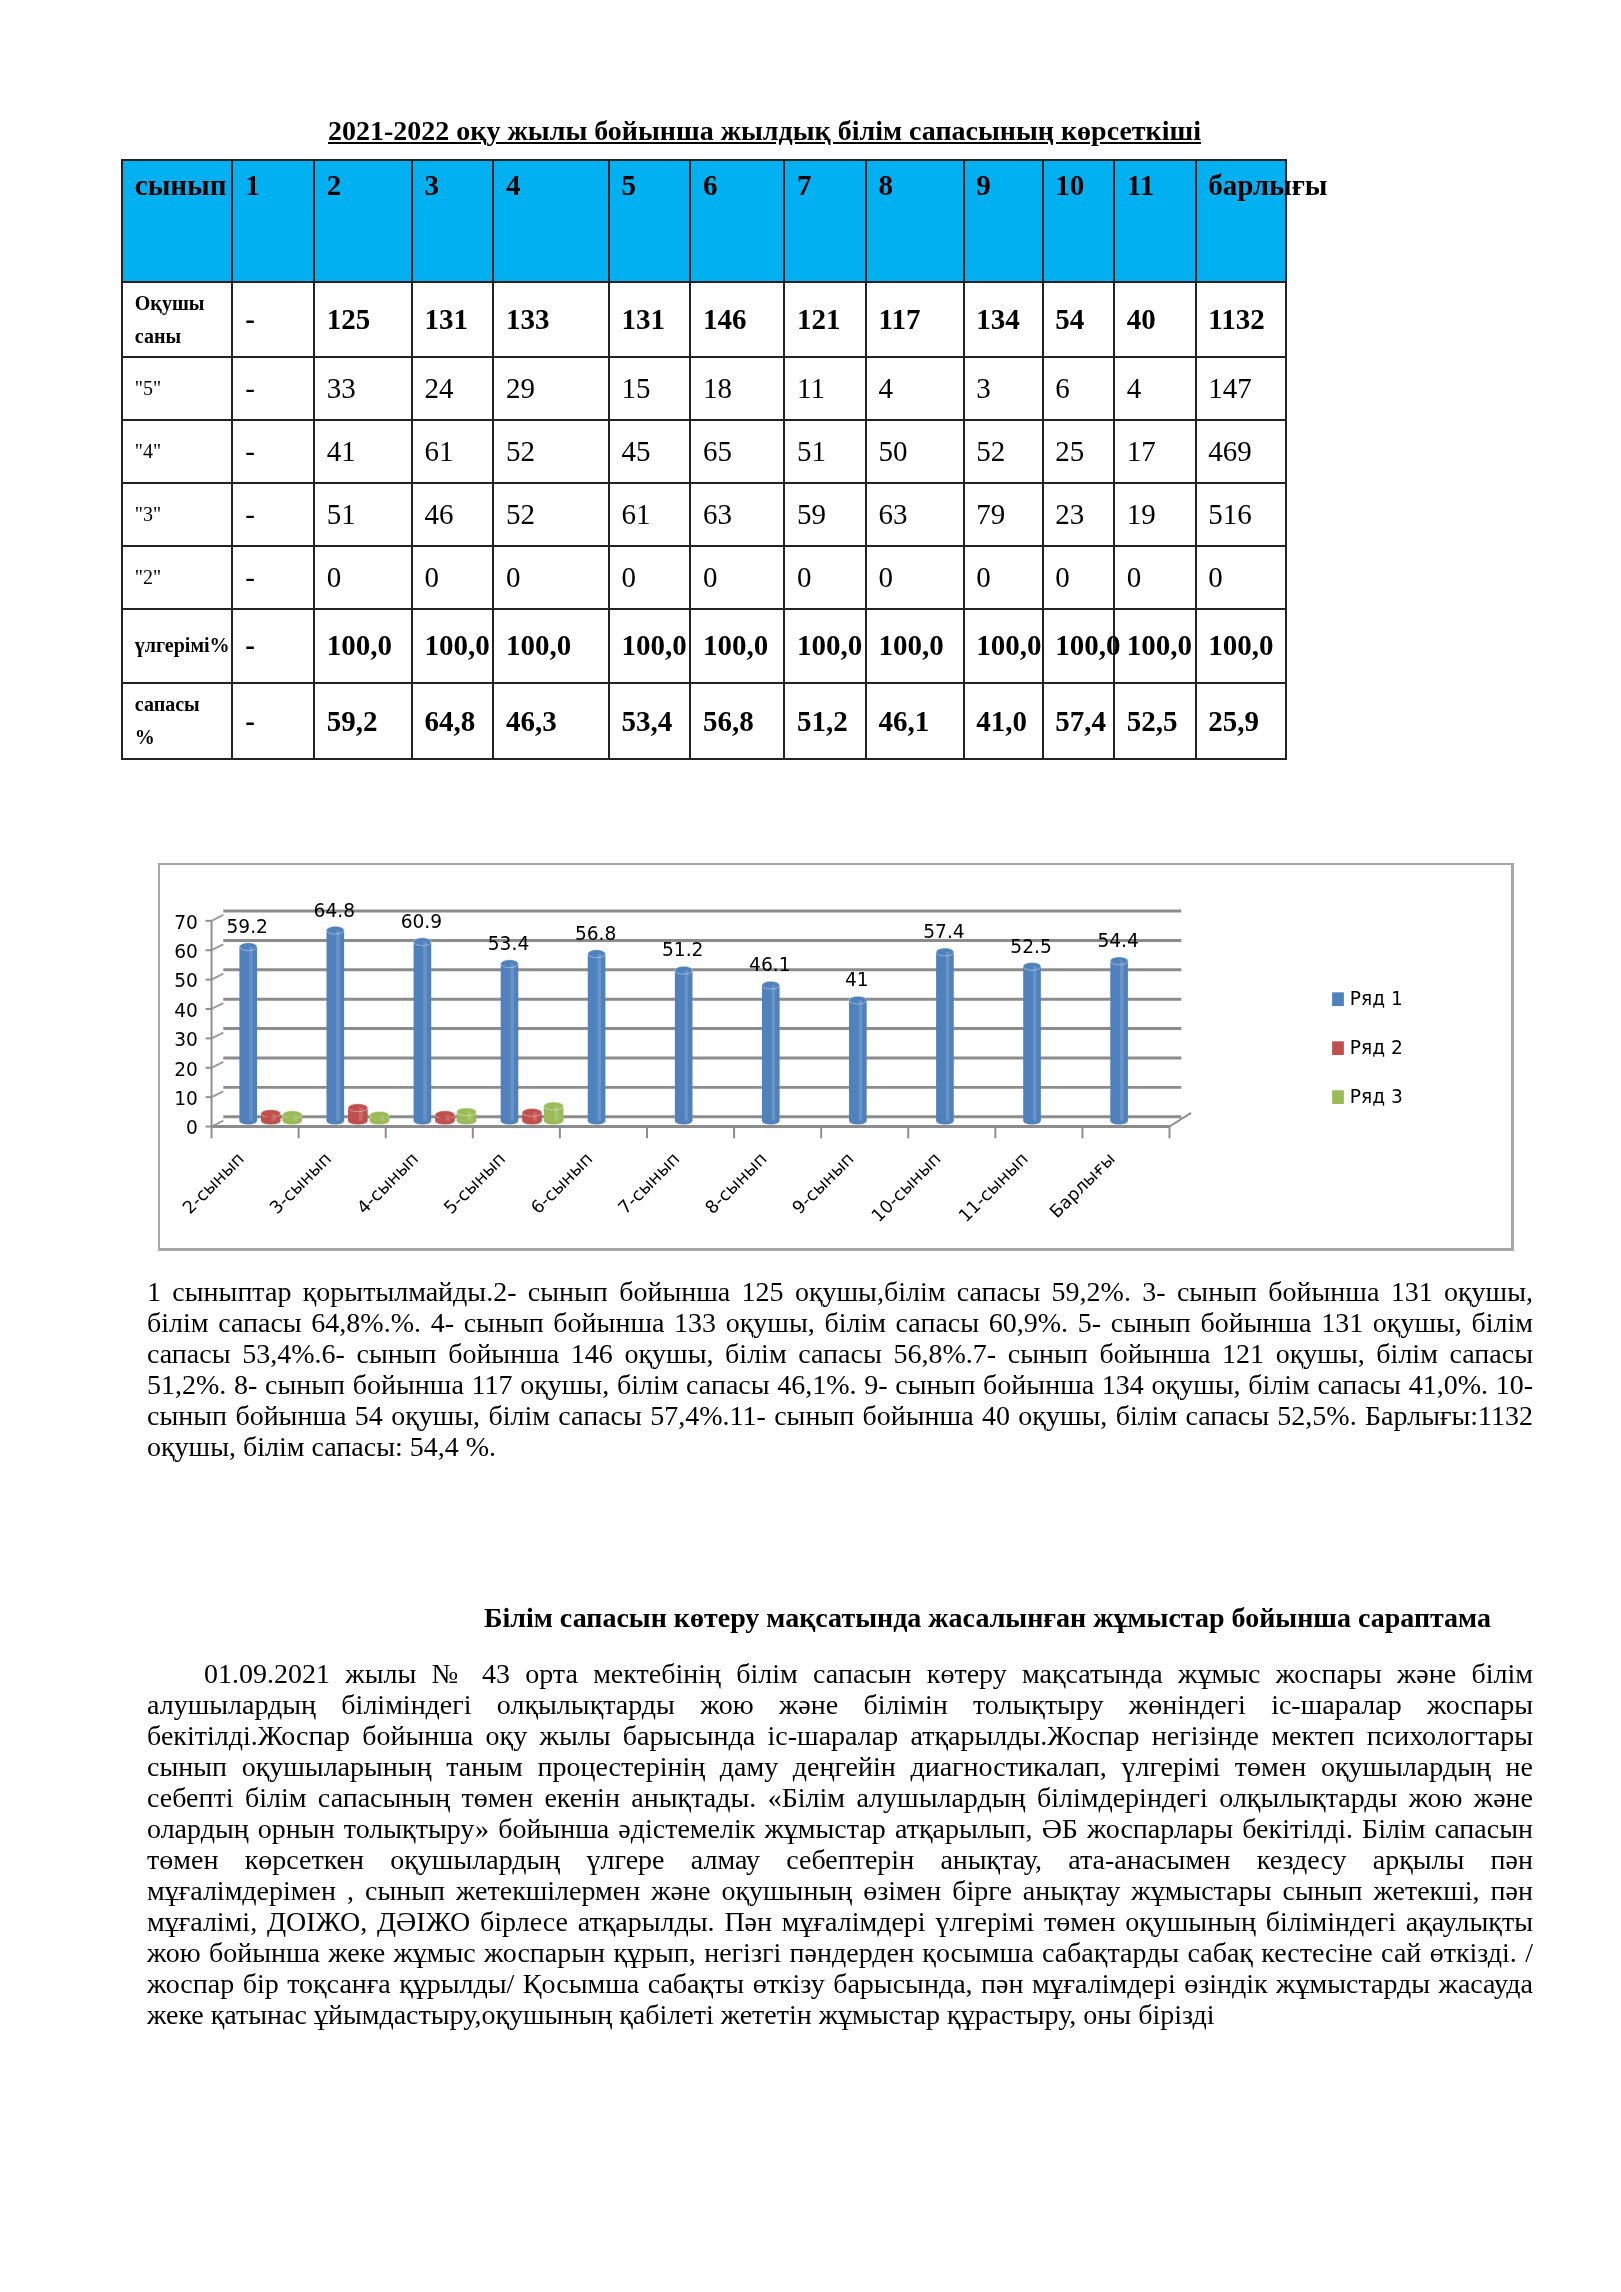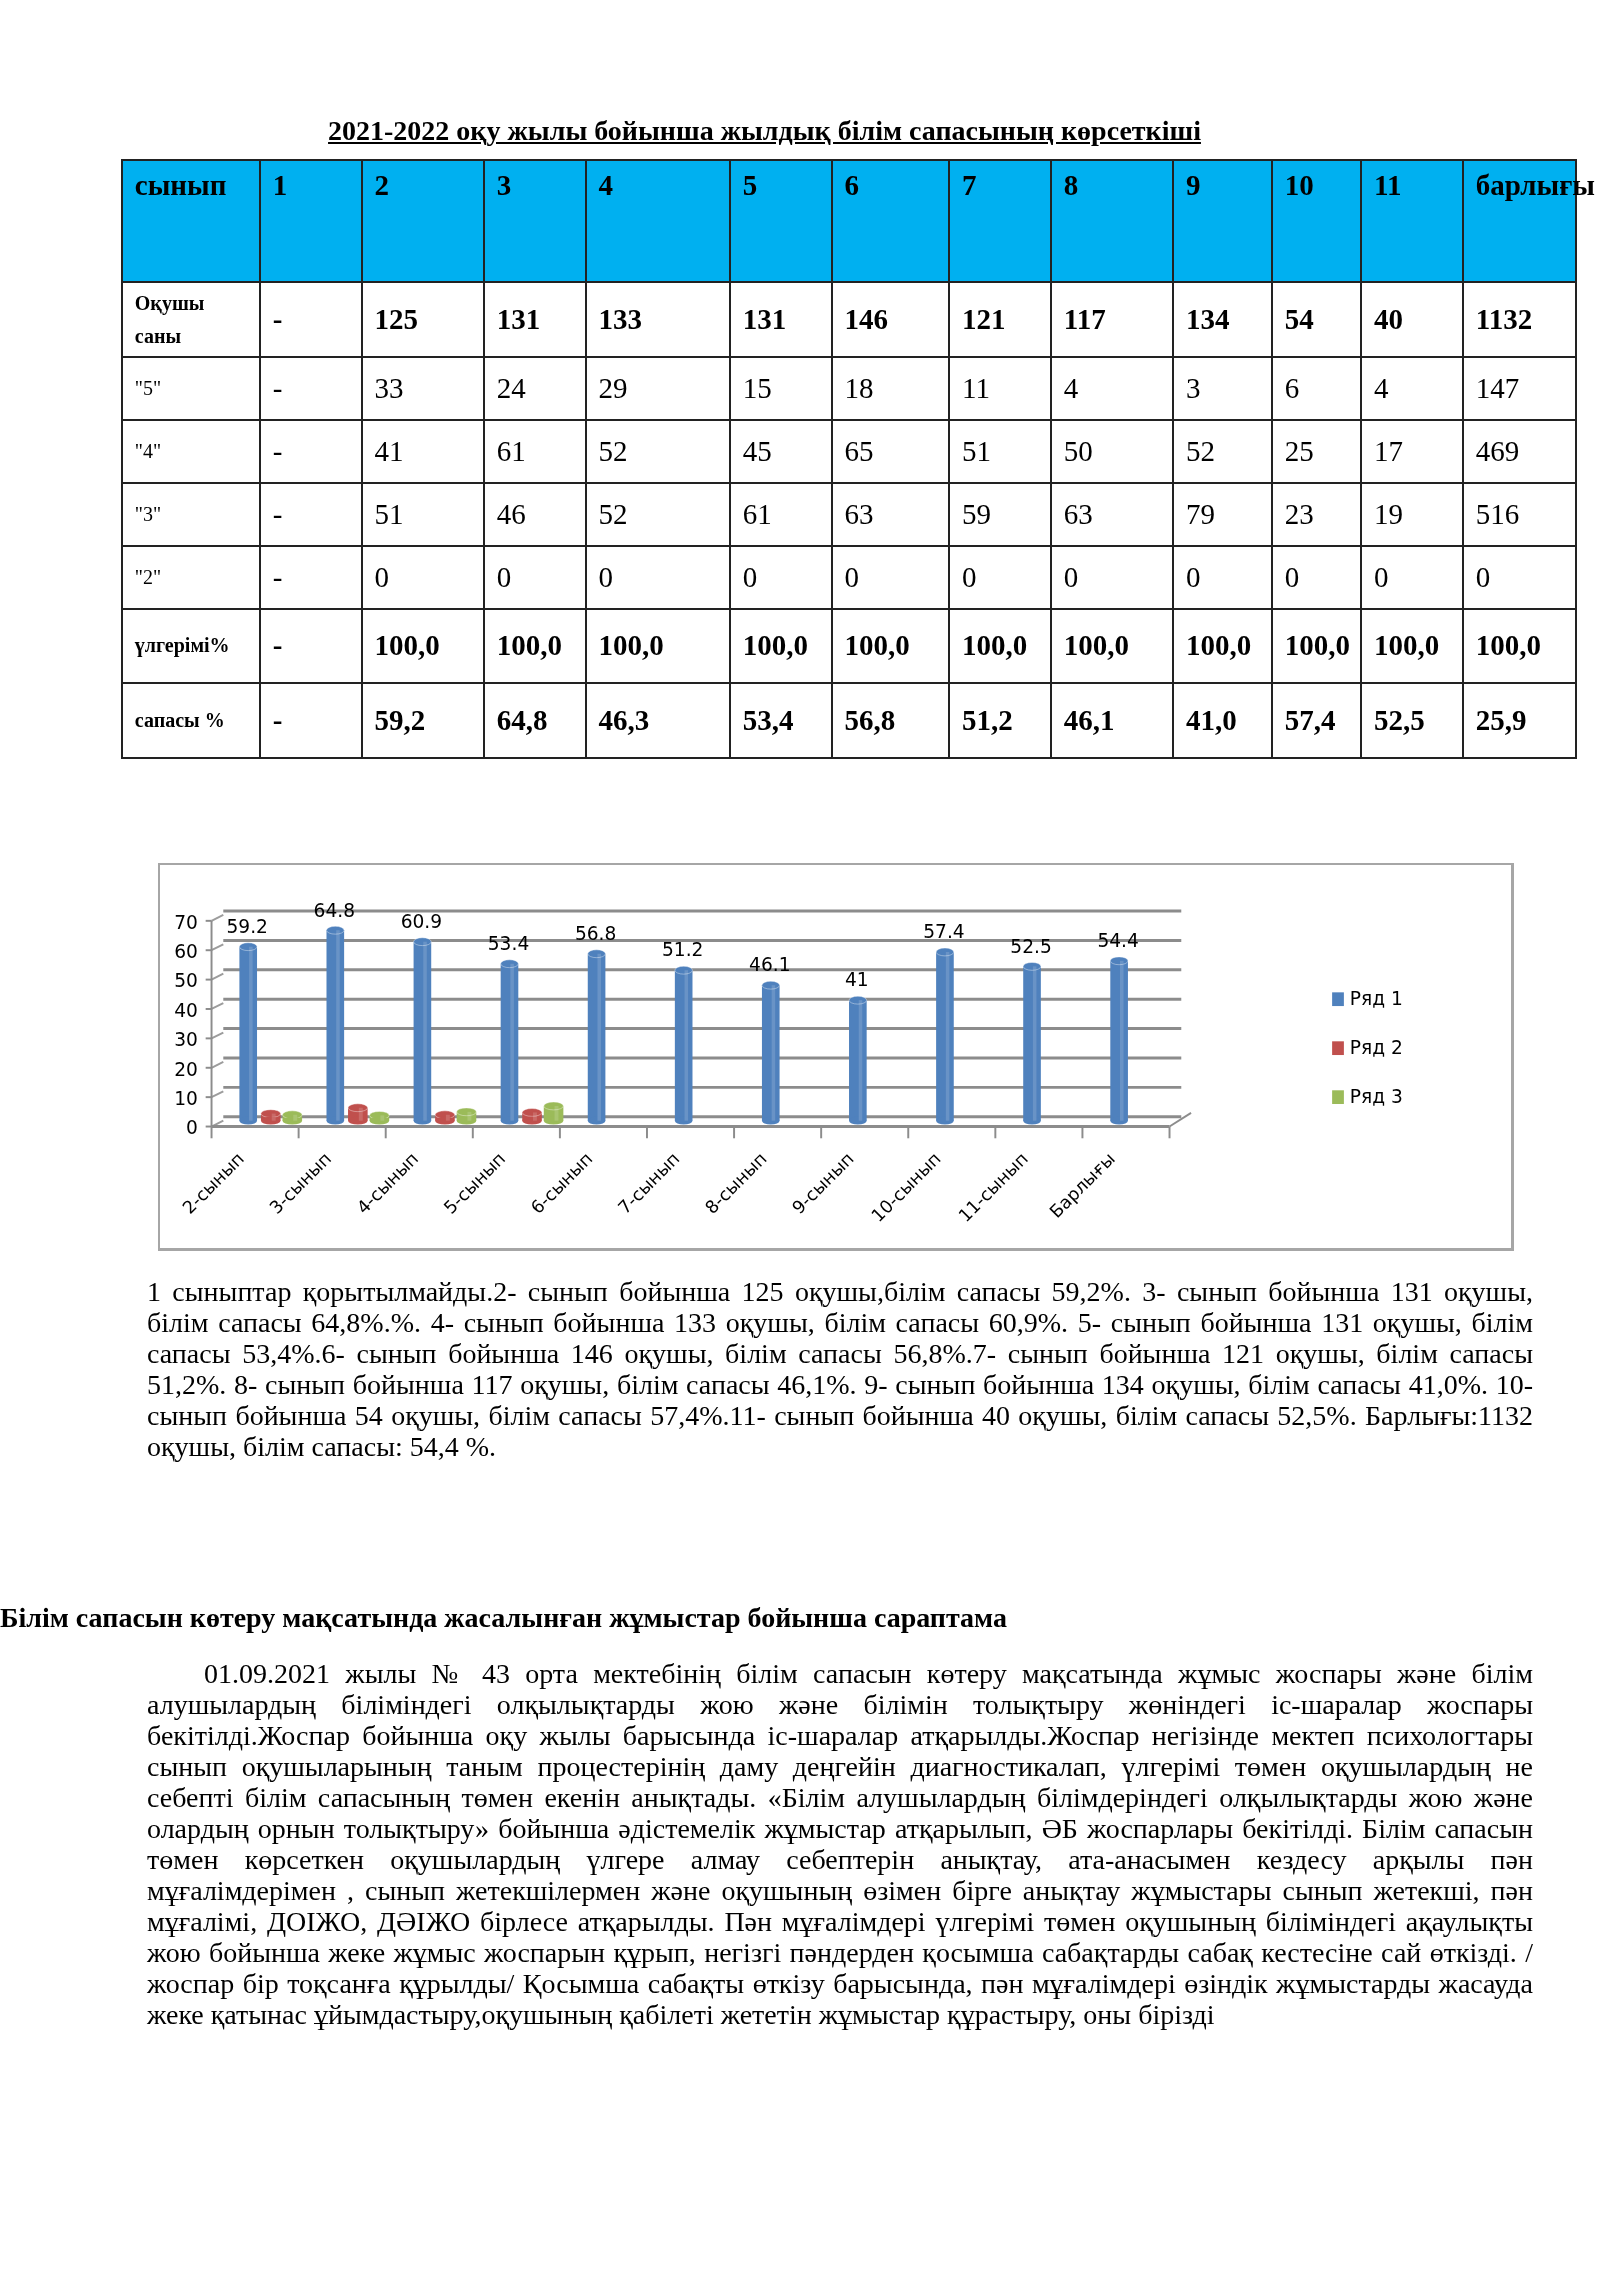--- a/index.html
+++ b/index.html
@@ -1,39 +1,39 @@
 <!DOCTYPE html>
 <html><head>
 <meta charset="utf-8">
 <style>
   html, body { margin: 0; padding: 0; background: #ffffff; }
   body { width: 1621px; height: 2293px; position: relative; overflow: hidden;
          font-family: "Liberation Serif", "DejaVu Serif", serif; color: #000; }
   .title { position: absolute; left: 0; width: 1529px; top: 114px; text-align: center;
            font-weight: bold; font-size: 28px; line-height: 33px; text-decoration: underline; }
-  table.grades { position: absolute; left: 121px; top: 159px; width: 1456px;
+  table.grades { position: absolute; left: 121px; top: 159px; width: 1166px;
                  border-collapse: collapse; table-layout: fixed; }
   table.grades td { border: 2px solid #222; padding: 3.9px 7.8px 3.9px 11.8px; vertical-align: middle;
                     font-size: 29px; line-height: 33px; }
   table.grades tr.head td { background: #00B0F0; font-weight: bold; vertical-align: top; height: 108px; padding-top: 7.8px; }
   table.grades tr.bold td { font-weight: bold; }
   table.grades td.rowlabel { font-size: 20px; }
   table.grades tr.bold td.rowlabel { font-weight: bold; }
   .r-students td { height: 63px; }
   .r-plain td { height: 53px; }
   .r-att td { height: 65px; }
   .r-pct td { height: 65px; }
 
   .chart-frame { position: absolute; left: 158px; top: 863px; width: 1351px; height: 383px;
                  border: 2px solid #a6a6a6; border-right-width: 3.9px; border-bottom-width: 3.9px; background: #fff; }
   .chart-svg { position: absolute; left: 0; top: 0; }
 
   .para { position: absolute; left: 147px; width: 1386px; font-size: 28px; line-height: 31px;
           text-align: justify; text-align-last: left; }
-  .heading2 { position: absolute; left: 0; width: 1491px; top: 1601px; text-align: left;
+  .heading2 { position: absolute; left: 0; width: 1491px; top: 1601px; text-align: right;
               font-weight: bold; font-size: 28px; line-height: 33px; }
   .indent { text-indent: 57px; }
 </style>
 </head>
 <body>
 
 <div class="title">2021-2022 оқу жылы бойынша жылдық білім сапасының көрсеткіші</div>
 
 <table class="grades">
   <colgroup>

